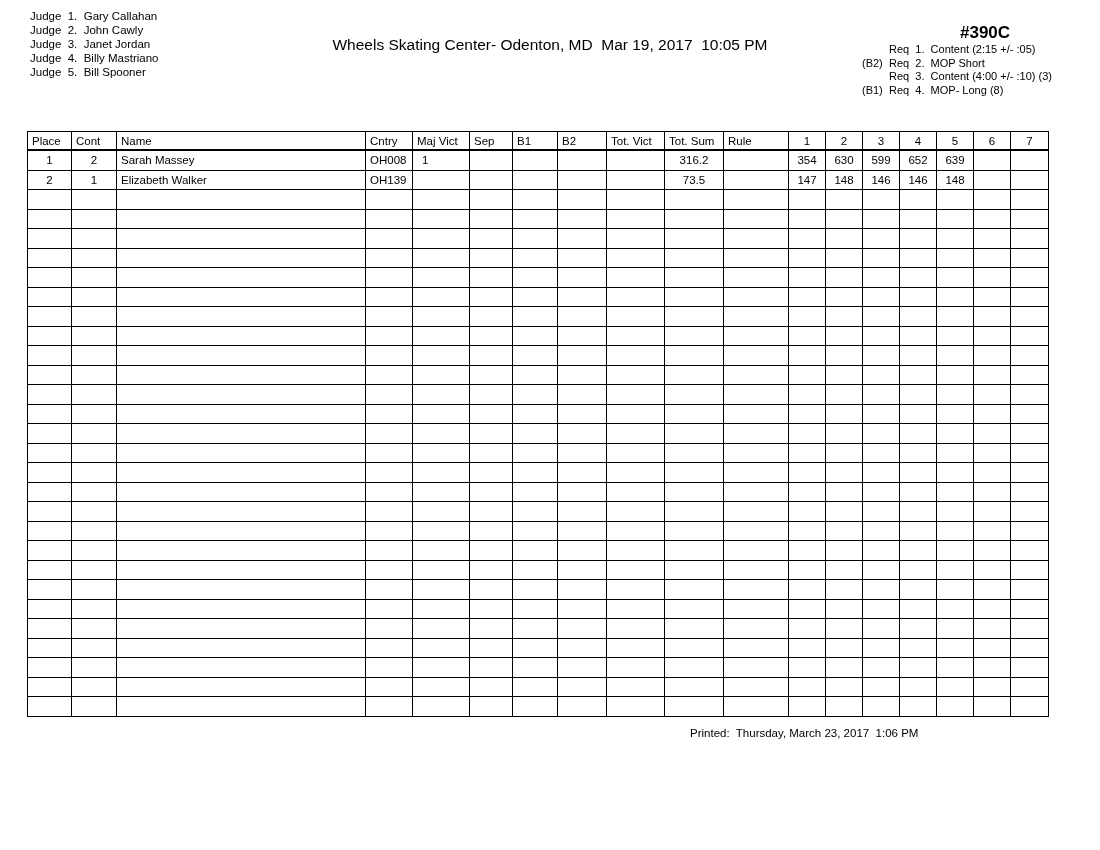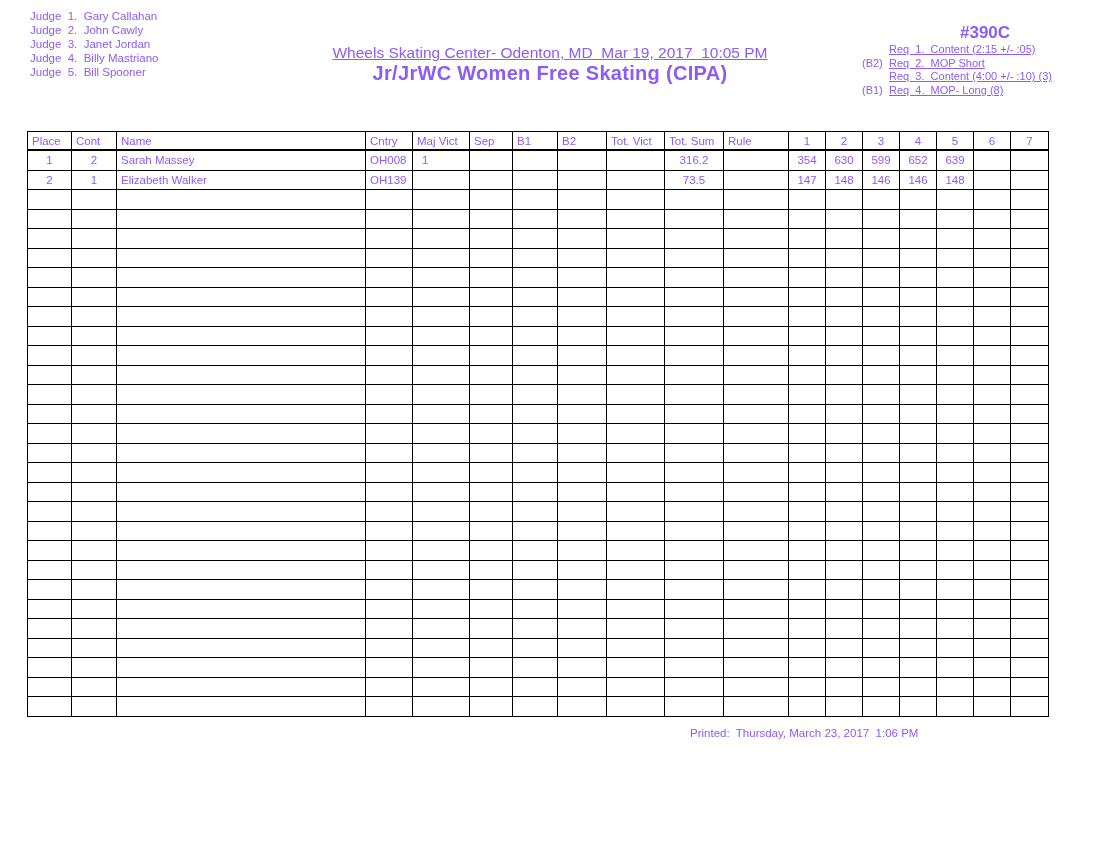--- a/index.html
+++ b/index.html
@@ -1,60 +1,60 @@
 <!DOCTYPE html>
 <html><head>
 <meta charset="utf-8">
 <style>
   html, body { margin: 0; padding: 0; background: #ffffff; }
   .page {
     position: relative;
     width: 1100px;
     height: 850px;
     background: #ffffff;
-    color: #8b5cf6;
+    color: #000000;
     font-family: "Liberation Sans", sans-serif;
     overflow: hidden;
   }
   .pre { white-space: pre; }
 
   
   .judges {
     position: absolute;
     left: 30px;
     top: 9px;
     font-size: 11.5px;
     line-height: 14.1px;
   }
 
   
   .title-line { position: absolute; left: 0; right: 0; text-align: center; }
   .event-title    { top: 22px; font-size: 17.5px; font-weight: bold; }
-  .venue-line     { top: 44px; font-size: 15.5px; text-decoration: underline; }
+  .venue-line     { top: 36px; font-size: 15.5px; }
   .category-title { top: 62px; font-size: 20px; font-weight: bold; letter-spacing: 0.3px; }
   .report-title   { top: 87px; font-size: 15.5px; }
 
   
   .event-number {
     position: absolute;
     left: 960px;
     top: 23px;
     font-size: 17px;
     font-weight: bold;
   }
   .req-block {
     position: absolute;
     left: 862px;
     top: 43px;
     font-size: 11px;
     line-height: 13.7px;
   }
   .req-row { display: flex; }
   .req-prefix { width: 27px; white-space: pre; }
-  .req-text { white-space: pre; text-decoration: underline; }
+  .req-text { white-space: pre; }
 
   
   table.results {
     position: absolute;
     left: 27px;
     top: 131px;
     border-collapse: collapse;
     table-layout: fixed;
     width: 1021px;
     padding-left: 16px;
@@ -86,21 +86,20 @@
   }
 </style>
 </head>
 <body>
 
 <div class="page">
 
   <div class="judges pre"><div>Judge  1.  Gary Callahan</div><div>Judge  2.  John Cawly</div><div>Judge  3.  Janet Jordan</div><div>Judge  4.  Billy Mastriano</div><div>Judge  5.  Bill Spooner</div></div>
 
   <div class="title-line venue-line pre">Wheels Skating Center- Odenton, MD  Mar 19, 2017  10:05 PM</div>
-  <div class="title-line category-title">Jr/JrWC Women Free Skating (CIPA)</div>
 
   <div class="event-number">#390C</div>
   <div class="req-block">
       <div class="req-row">
         <span class="req-prefix"></span>
         <span class="req-text">Req  1.  Content (2:15 +/- :05)</span>
       </div>
       <div class="req-row">
         <span class="req-prefix">(B2)</span>
         <span class="req-text">Req  2.  MOP Short</span>

